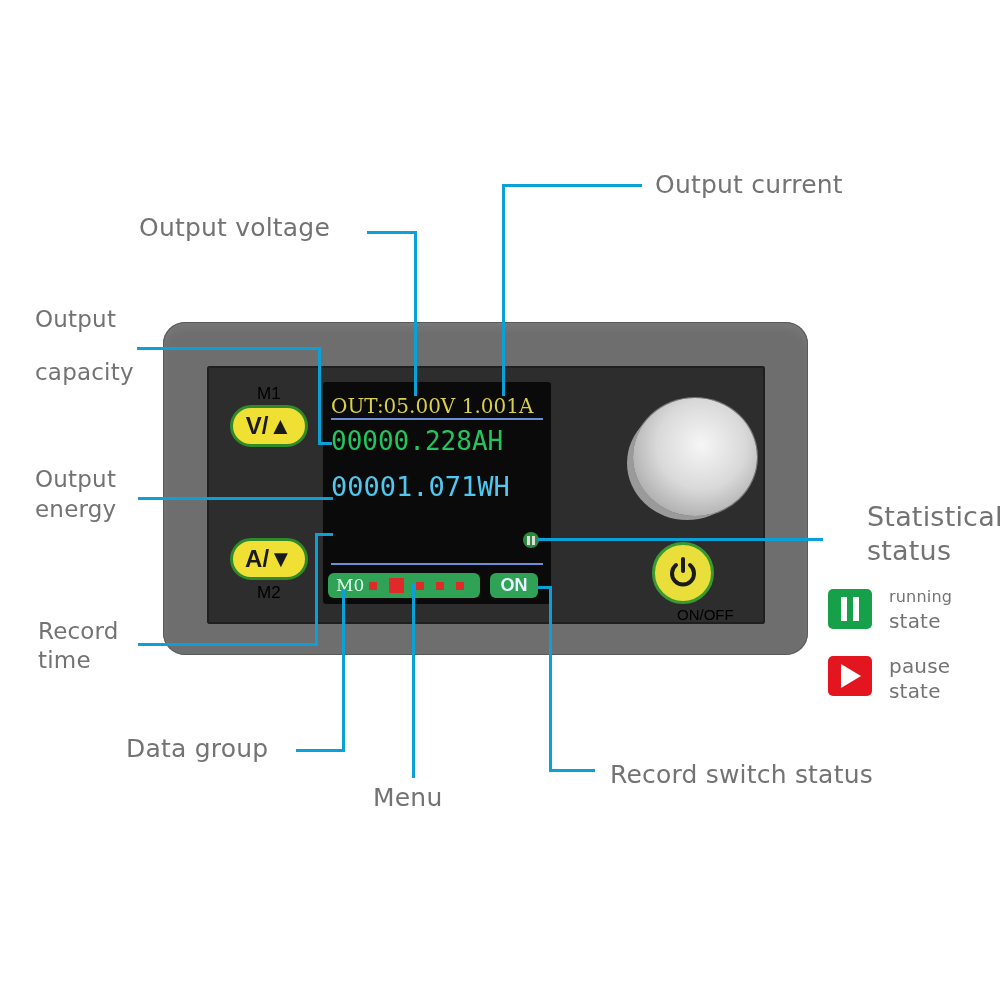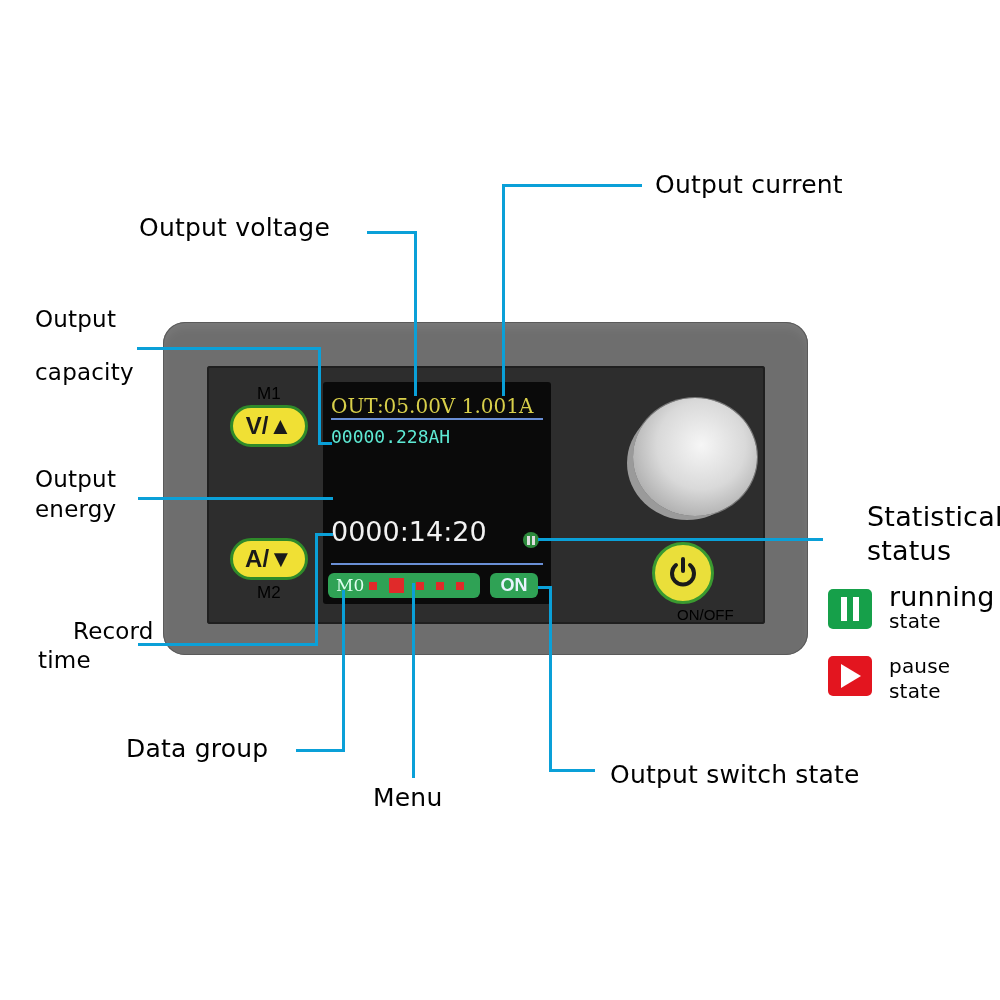--- a/index.html
+++ b/index.html
@@ -1,17 +1,17 @@
 <!DOCTYPE html>
 <html><head>
 <meta charset="utf-8">
 <style>
   html,body{margin:0;padding:0;background:#fff;}
   body{width:1000px;height:1000px;position:relative;overflow:hidden;font-family:"DejaVu Sans","Liberation Sans",sans-serif;}
-  .lbl{position:absolute;color:#000000;font-size:25px;line-height:30px;letter-spacing:0.2px;white-space:nowrap;}
+  .lbl{position:absolute;color:#737373;font-size:25px;line-height:30px;letter-spacing:0.2px;white-space:nowrap;}
   .lbl.small{font-size:23px;line-height:29px;}
   .lbl.big{font-size:27px;line-height:33px;margin-left:40px;}
   .line{position:absolute;background:#0aa0d8;}
   .device{position:absolute;left:163px;top:322px;width:645px;height:333px;background:#6e6e6e;border-radius:22px;
     box-shadow:inset 0 0 0 1px #5a5a5a, inset 0 6px 10px rgba(255,255,255,0.08);}
   .panel{position:absolute;left:207px;top:366px;width:558px;height:258px;background:#2d2d2d;border-radius:3px;box-shadow:inset 0 0 0 2px #1f1f1f;}
   .btn-m-label{position:absolute;color:#000000;font-family:"Liberation Sans",sans-serif;font-weight:normal;font-size:17px;}
   .pill{position:absolute;width:78px;height:42px;background:#f0e034;border-radius:21px;border:3px solid #2f8a2a;box-sizing:border-box;
     display:flex;align-items:center;justify-content:center;color:#1a1a1a;font-family:"Liberation Sans",sans-serif;font-weight:bold;font-size:24px;}
   .lcd{position:absolute;left:323px;top:382px;width:228px;height:222px;background:#0a0a0a;border-radius:3px;}
@@ -24,57 +24,57 @@
 </style>
 </head>
 <body>
 
 <div class="lbl" style="left:139px;top:213px;">Output voltage</div>
 <div class="lbl" style="left:655px;top:170px;">Output current</div>
 <div class="lbl small" style="left:35px;top:305px;">Output</div>
 <div class="lbl small" style="left:35px;top:334px;margin-top:24px;">capacity</div>
 <div class="lbl small" style="left:35px;top:465px;">Output</div>
 <div class="lbl small" style="left:35px;top:495px;">energy</div>
-<div class="lbl small" style="left:38px;top:617px;margin-left:35px;">Record</div>
+<div class="lbl small" style="left:38px;top:617px;">Record</div>
 <div class="lbl small" style="left:38px;top:646px;">time</div>
 <div class="lbl big" style="left:827px;top:500px;">Statistical</div>
 <div class="lbl big" style="left:827px;top:534px;">status</div>
 <div class="lbl" style="left:126px;top:734px;">Data group</div>
 <div class="lbl" style="left:373px;top:783px;">Menu</div>
-<div class="lbl" style="left:610px;top:760px;">Output switch state</div>
+<div class="lbl" style="left:610px;top:760px;">Record switch status</div>
 
 <div class="legend-box" style="left:828px;top:589px;background:#16a04a;">
   <svg width="20" height="24">
       <rect x="1" y="0" width="6" height="24" fill="#fff"></rect>
       <rect x="13" y="0" width="6" height="24" fill="#fff"></rect>
     </svg>
 </div>
-<div class="lbl small" style="left:889px;top:584px;font-size:27px;line-height:25px;">running</div>
+<div class="lbl small" style="left:889px;top:584px;font-size:16px;line-height:25px;">running</div>
 <div class="lbl small" style="left:889px;top:609px;font-size:20px;line-height:25px;">state</div>
 <div class="legend-box" style="left:828px;top:656px;background:#e3151f;">
   <svg width="22" height="24">
       <polygon points="2,0 22,12 2,24" fill="#fff"></polygon>
     </svg>
 </div>
 <div class="lbl small" style="left:889px;top:654px;font-size:20px;line-height:25px;">pause</div>
 <div class="lbl small" style="left:889px;top:679px;font-size:20px;line-height:25px;">state</div>
 
 <div class="device"></div>
 <div class="panel"></div>
 
 <div class="btn-m-label" style="left:257px;top:384px;">M1</div>
 <div class="pill" style="left:230px;top:405px;">V/▲</div>
 <div class="pill" style="left:230px;top:538px;">A/▼</div>
 <div class="btn-m-label" style="left:257px;top:583px;">M2</div>
 
 <div class="lcd">
   <div class="lcd-row" style="top:12px;font-family:'DejaVu Serif','Liberation Serif',serif;font-size:20px;color:#d8cf4a;">OUT:05.00V 1.001A</div>
   <div style="position:absolute;left:8px;top:36px;width:212px;height:2px;background:#6a8fd6;"></div>
-  <div class="lcd-row" style="top:44px;font-size:18px;color:#5eead4;">00000.228AH</div>
-  <div class="lcd-row" style="top:134px;font-size:27px;color:#f2f2f2;font-family:'DejaVu Sans','Liberation Sans',sans-serif;">0000:14:20</div>
+  <div class="lcd-row" style="top:44px;font-size:26px;color:#22c55e;">00000.228AH</div>
+  <div class="lcd-row" style="top:89px;font-size:27px;color:#50c7ee;">00001.071WH</div>
   <div style="position:absolute;left:200px;top:150px;width:16px;height:16px;border-radius:8px;background:#2d8a3c;display:flex;align-items:center;justify-content:center;">
     <svg width="8" height="9">
         <rect x="0" y="0" width="3" height="9" fill="#ddd"></rect>
         <rect x="5" y="0" width="3" height="9" fill="#ddd"></rect>
       </svg>
   </div>
   <div style="position:absolute;left:8px;top:181px;width:212px;height:2px;background:#6a8fd6;"></div>
   <div style="position:absolute;left:5px;top:191px;width:152px;height:25px;border-radius:6px;background:#2fa255;">
     <span style="position:absolute;left:8px;top:2px;font-family:'DejaVu Serif',serif;font-size:17px;color:#dfe;">M0</span>
     <span style="position:absolute;left:41px;top:9px;width:8px;height:8px;background:#e02a2a;"></span>

